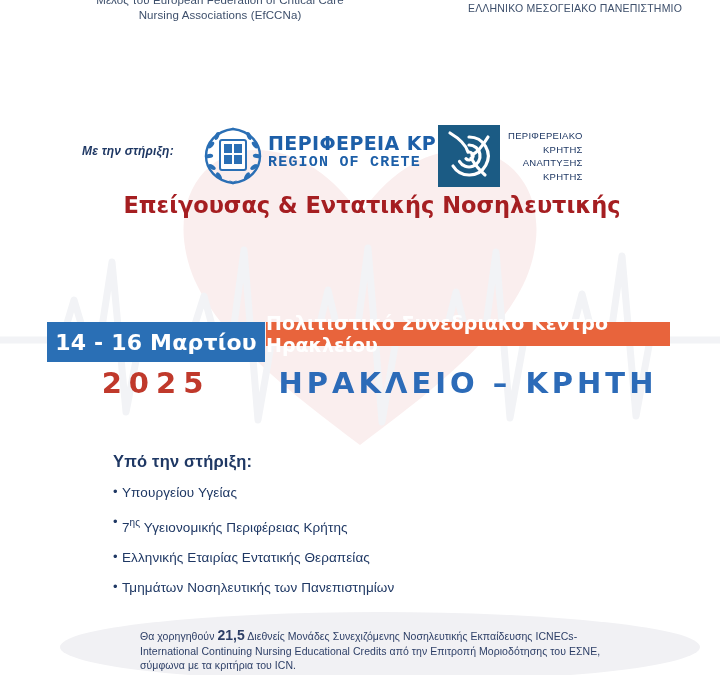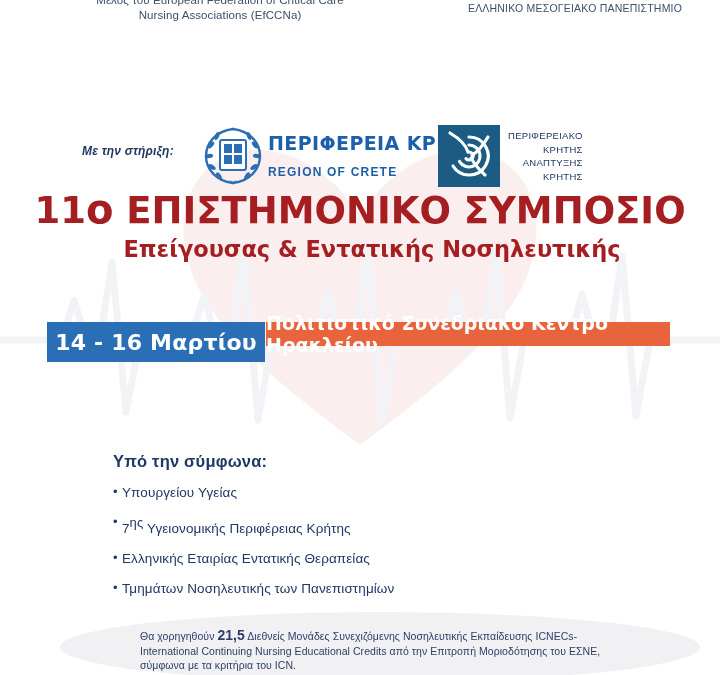--- a/index.html
+++ b/index.html
@@ -41,23 +41,23 @@
     font-style:italic;letter-spacing:0.2px;
   }
   .crete-emblem{position:absolute;left:202px;top:63px;width:62px;height:62px;}
   .crete-text{position:absolute;left:268px;top:71px;}
   .crete-text .l1{
     font-size:19px;font-weight:bold;color:#1d5fa8;
     letter-spacing:0.4px;line-height:20px;
     font-family:"DejaVu Sans",sans-serif;
   }
   .crete-text .l2{
-    font-size:12px;font-weight:bold;color:#1d5fa8;
-    letter-spacing:1.2px;line-height:13px;margin-top:13px;
-    font-family:Liberation Sans, sans-serif;
+    font-size:15px;font-weight:bold;color:#1d5fa8;
+    letter-spacing:1.2px;line-height:13px;margin-top:3px;
+    font-family:Liberation Mono, monospace;
   }
   .ptak-mark{position:absolute;left:438px;top:63px;width:62px;height:62px;background:#1b5b84;}
   .ptak-text{
     position:absolute;left:508px;top:67px;
     font-size:9.5px;line-height:13.5px;color:#1f3864;
     letter-spacing:0.3px;
     text-align:right;
   }
 
   
@@ -111,21 +111,21 @@
     font-size:16.5px;font-weight:bold;color:#1f3864;
     letter-spacing:0.2px;margin-bottom:14px;
   }
   .auspices-list{list-style:none;margin:0;padding:0;}
   .auspices-list li{
     font-size:13.5px;color:#1f3864;line-height:16px;
     margin-bottom:14px;position:relative;padding-left:9px;
     letter-spacing:0.1px;
   }
   .auspices-list li .bullet{position:absolute;left:0;top:-1px;font-size:13px;}
-  .auspices-list sup{font-size:13px;vertical-align:super;}
+  .auspices-list sup{font-size:10px;vertical-align:super;}
 
   
   .footer-blob{
     position:absolute;left:60px;top:612px;width:640px;height:70px;
     background:#f1f1f4;border-radius:50%/50%;
     filter:blur(0.4px);
   }
   .footer-text{
     position:absolute;left:140px;top:628px;width:470px;
     font-size:10.5px;line-height:14.5px;color:#2c3e66;
@@ -229,31 +229,34 @@
 
     <div class="ptak-text">
       <div>ΠΕΡΙΦΕΡΕΙΑΚΟ</div>
       <div>ΚΡΗΤΗΣ</div>
       <div>ΑΝΑΠΤΥΞΗΣ</div>
       <div>ΚΡΗΤΗΣ</div>
     </div>
   </div>
 
   <div class="title-block">
-    <div class="title-1"><span>11</span><span class="ord">ο</span><span>&nbsp;</span><span>ΕΠΙΣΤΗΜΟΝΙΚΟ ΣΥΜΠΟΣΙΟ</span></div>
     <div class="title-2">Επείγουσας &amp; Εντατικής Νοσηλευτικής</div>
   </div>
 
   <div class="banner-row">
     <div class="banner-date">14 - 16 Μαρτίου</div>
     <div class="banner-venue">Πολιτιστικό Συνεδριακό Κέντρο Ηρακλείου</div>
   </div>
+  <div class="sub-row">
+    <div class="year">2025</div>
+    <div class="city">ΗΡΑΚΛΕΙΟ – ΚΡΗΤΗ</div>
+  </div>
 
   <div class="auspices">
-    <div class="auspices-title">Υπό την σύμφωνα:</div>
+    <div class="auspices-title">Υπό την στήριξη:</div>
     <ul class="auspices-list">
       <li>
         <span class="bullet">•</span><span>Υπουργείου Υγείας</span>
       </li>
       <li>
         <span class="bullet">•</span><span>7</span><sup>ης</sup><span> Υγειονομικής Περιφέρειας Κρήτης</span>
       </li>
       <li>
         <span class="bullet">•</span><span>Ελληνικής Εταιρίας Εντατικής Θεραπείας</span>
       </li>

